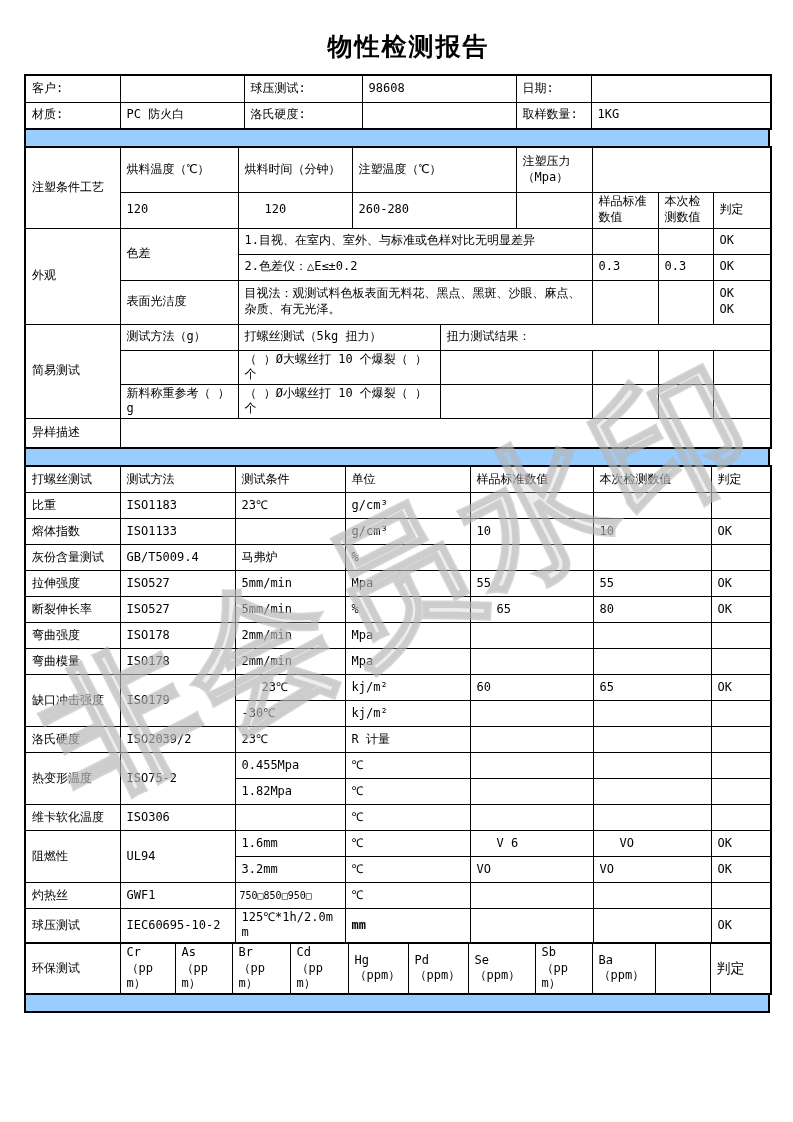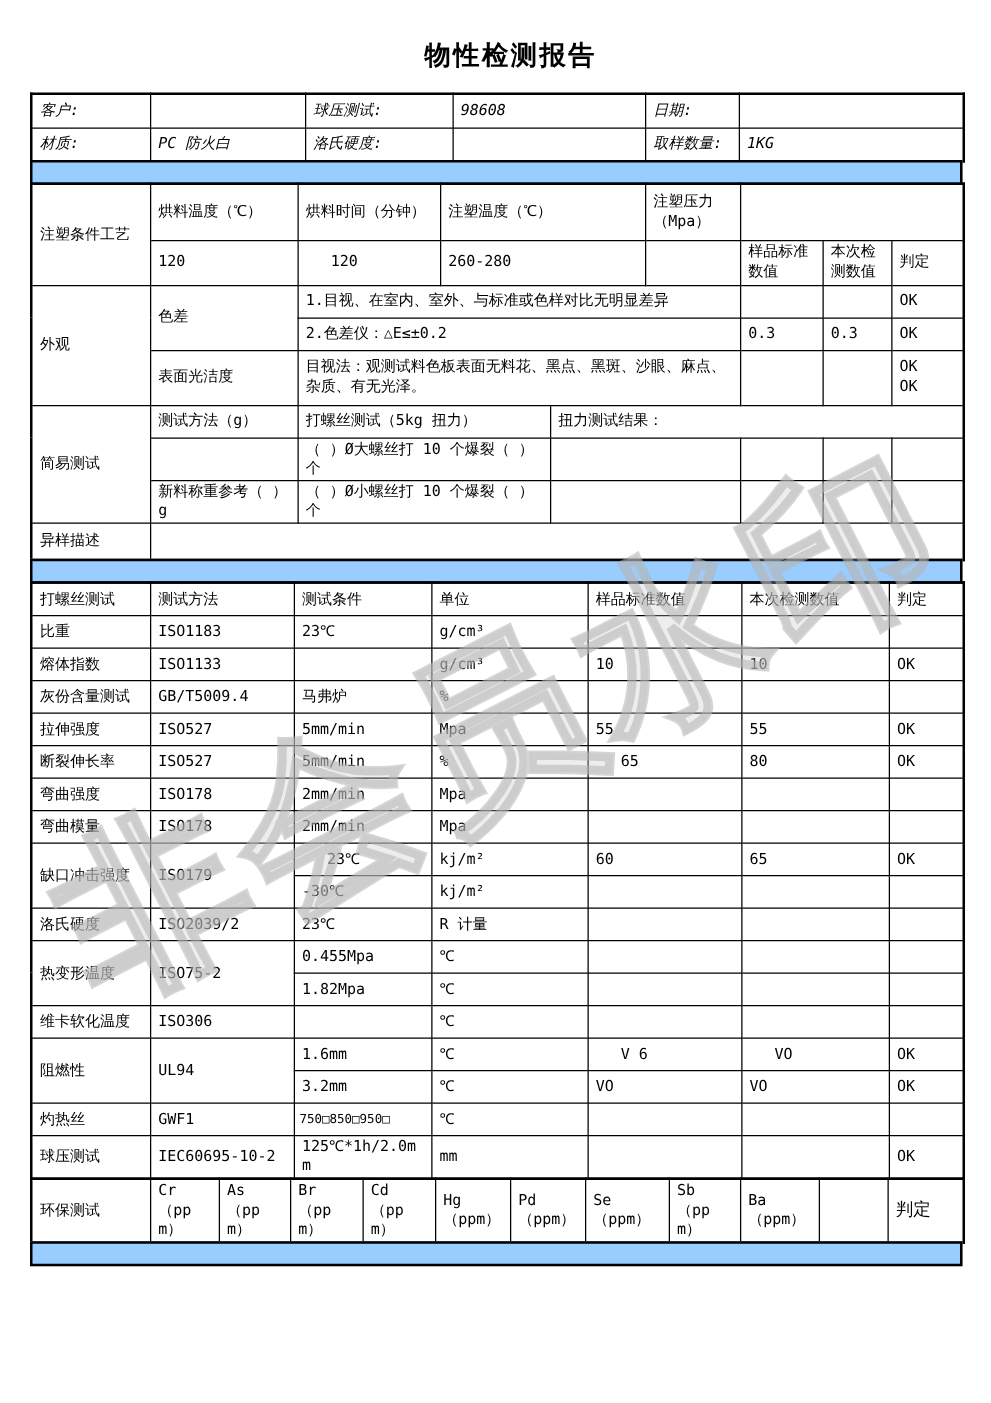--- a/index.html
+++ b/index.html
@@ -5,37 +5,37 @@
   * { box-sizing: border-box; }
   html,body { margin:0; padding:0; background:#fff; }
   .page {
     position:relative; width:793px; height:1122px; background:#fff;
     font-family:"DejaVu Sans Mono","Liberation Mono",monospace;
     font-size:12px; color:#000; overflow:hidden;
   }
   .title {
     position:absolute; top:30px; left:0; width:100%; text-align:center;
     font-family:"DejaVu Sans","Liberation Sans",sans-serif;
-    font-size:21px; font-weight:bold; letter-spacing:2px;padding-left:24px;
+    font-size:25px; font-weight:bold; letter-spacing:2px;padding-left:24px;
   }
   .content { position:absolute; top:74px; left:24px; width:746px; }
   table {
     border-collapse:collapse; table-layout:fixed; width:746px;
     border:2px solid #000; margin-top:-2px;
   }
-  .content > table:first-child { margin-top:0;font-style:italic; }
+  .content > table:first-child { margin-top:0; }
   td {
     border:1px solid #000; padding:1px 6px; overflow:hidden;
     line-height:1.3; vertical-align:middle; word-break:break-all;
   }
   .bar { height:20px; background:#99CCFF; border:2px solid #000; margin-top:-2px; }
   .c  { }
   .pre{ white-space:pre-line; }
   .sm { font-size:10px; padding-left:4px; }
-  .b  { font-weight:normal; }
+  .b  { font-weight:bold; }
   .ind{ padding-left:26px; }
   .f14{ font-size:14px; }
   tr.h27{height:27px} tr.h26{height:26px} tr.h45{height:45px} tr.h36{height:36px}
   tr.h44{height:44px} tr.h30{height:30px} tr.h46{height:46px}
   .watermark {
     position:absolute; left:10px; top:500px; width:780px; text-align:center;
     font-family:"DejaVu Sans","Liberation Sans",sans-serif;
     font-size:148px; font-weight:bold; line-height:1.1; white-space:nowrap;
     letter-spacing:6px;
     color:rgba(195,195,195,0.30);

